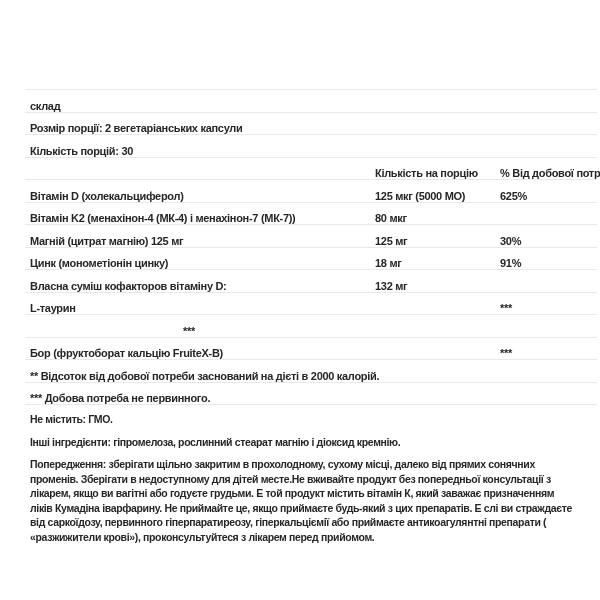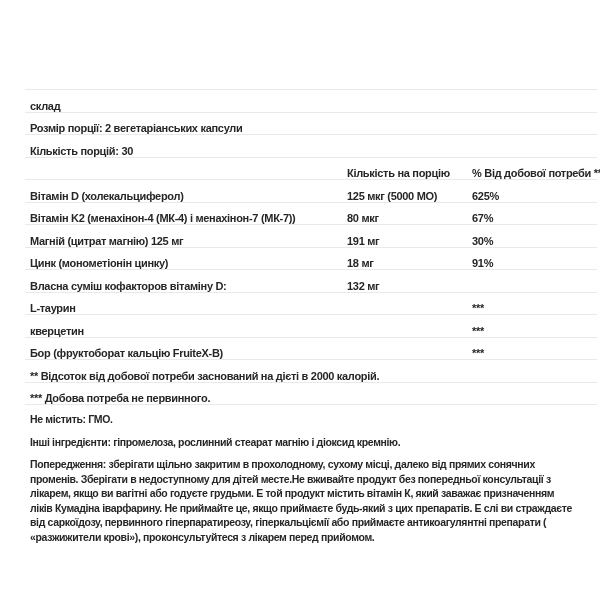--- a/index.html
+++ b/index.html
@@ -15,21 +15,21 @@
   }
   .row{
     display:flex;align-items:flex-end;
     height:21.5px;
     border-bottom:1px solid #e9e9e9;
     padding-left:5px;
     font-size:11px;font-weight:700;letter-spacing:-0.3px;
     white-space:nowrap;
   }
   .c1{width:317px;flex-shrink:0;}
-  .c2{width:125px;flex-shrink:0;}
+  .c2{width:125px;flex-shrink:0;margin-left:28px;}
   .c3{flex:1;}
   .full{flex:1;}
   .paras{
     margin:7px 25px 0 30px;
   }
   .paras p{
     margin:0 0 8px 0;
     font-size:10.5px;font-weight:700;letter-spacing:-0.35px;
     line-height:14.5px;
     color:#262626;
@@ -63,26 +63,25 @@
   <div id="nutrient-rows">
   <div class="row">
     <span class="c1">Вітамін D (холекальциферол)</span>
     <span class="c2">125 мкг (5000 МО)</span>
     <span class="c3">625%</span>
   </div>
 
   <div class="row">
     <span class="c1">Вітамін K2 (менахінон-4 (МК-4) і менахінон-7 (МК-7))</span>
     <span class="c2">80 мкг</span>
-    <span class="c3">67%</span>
   </div>
 
   <div class="row">
     <span class="c1">Магній (цитрат магнію) 125 мг</span>
-    <span class="c2">191 мг</span>
+    <span class="c2">125 мг</span>
     <span class="c3">30%</span>
   </div>
 
   <div class="row">
     <span class="c1">Цинк (монометіонін цинку)</span>
     <span class="c2">18 мг</span>
     <span class="c3">91%</span>
   </div>
 
   <div class="row">
@@ -91,21 +90,20 @@
     <span class="c3"></span>
   </div>
 
   <div class="row">
     <span class="c1">L-таурин</span>
     <span class="c2"></span>
     <span class="c3">***</span>
   </div>
 
   <div class="row">
-    <span class="c1">кверцетин</span>
     <span class="c2"></span>
     <span class="c3">***</span>
   </div>
 
   <div class="row">
     <span class="c1">Бор (фруктоборат кальцію FruiteX-B)</span>
     <span class="c2"></span>
     <span class="c3">***</span>
   </div>
 </div>

